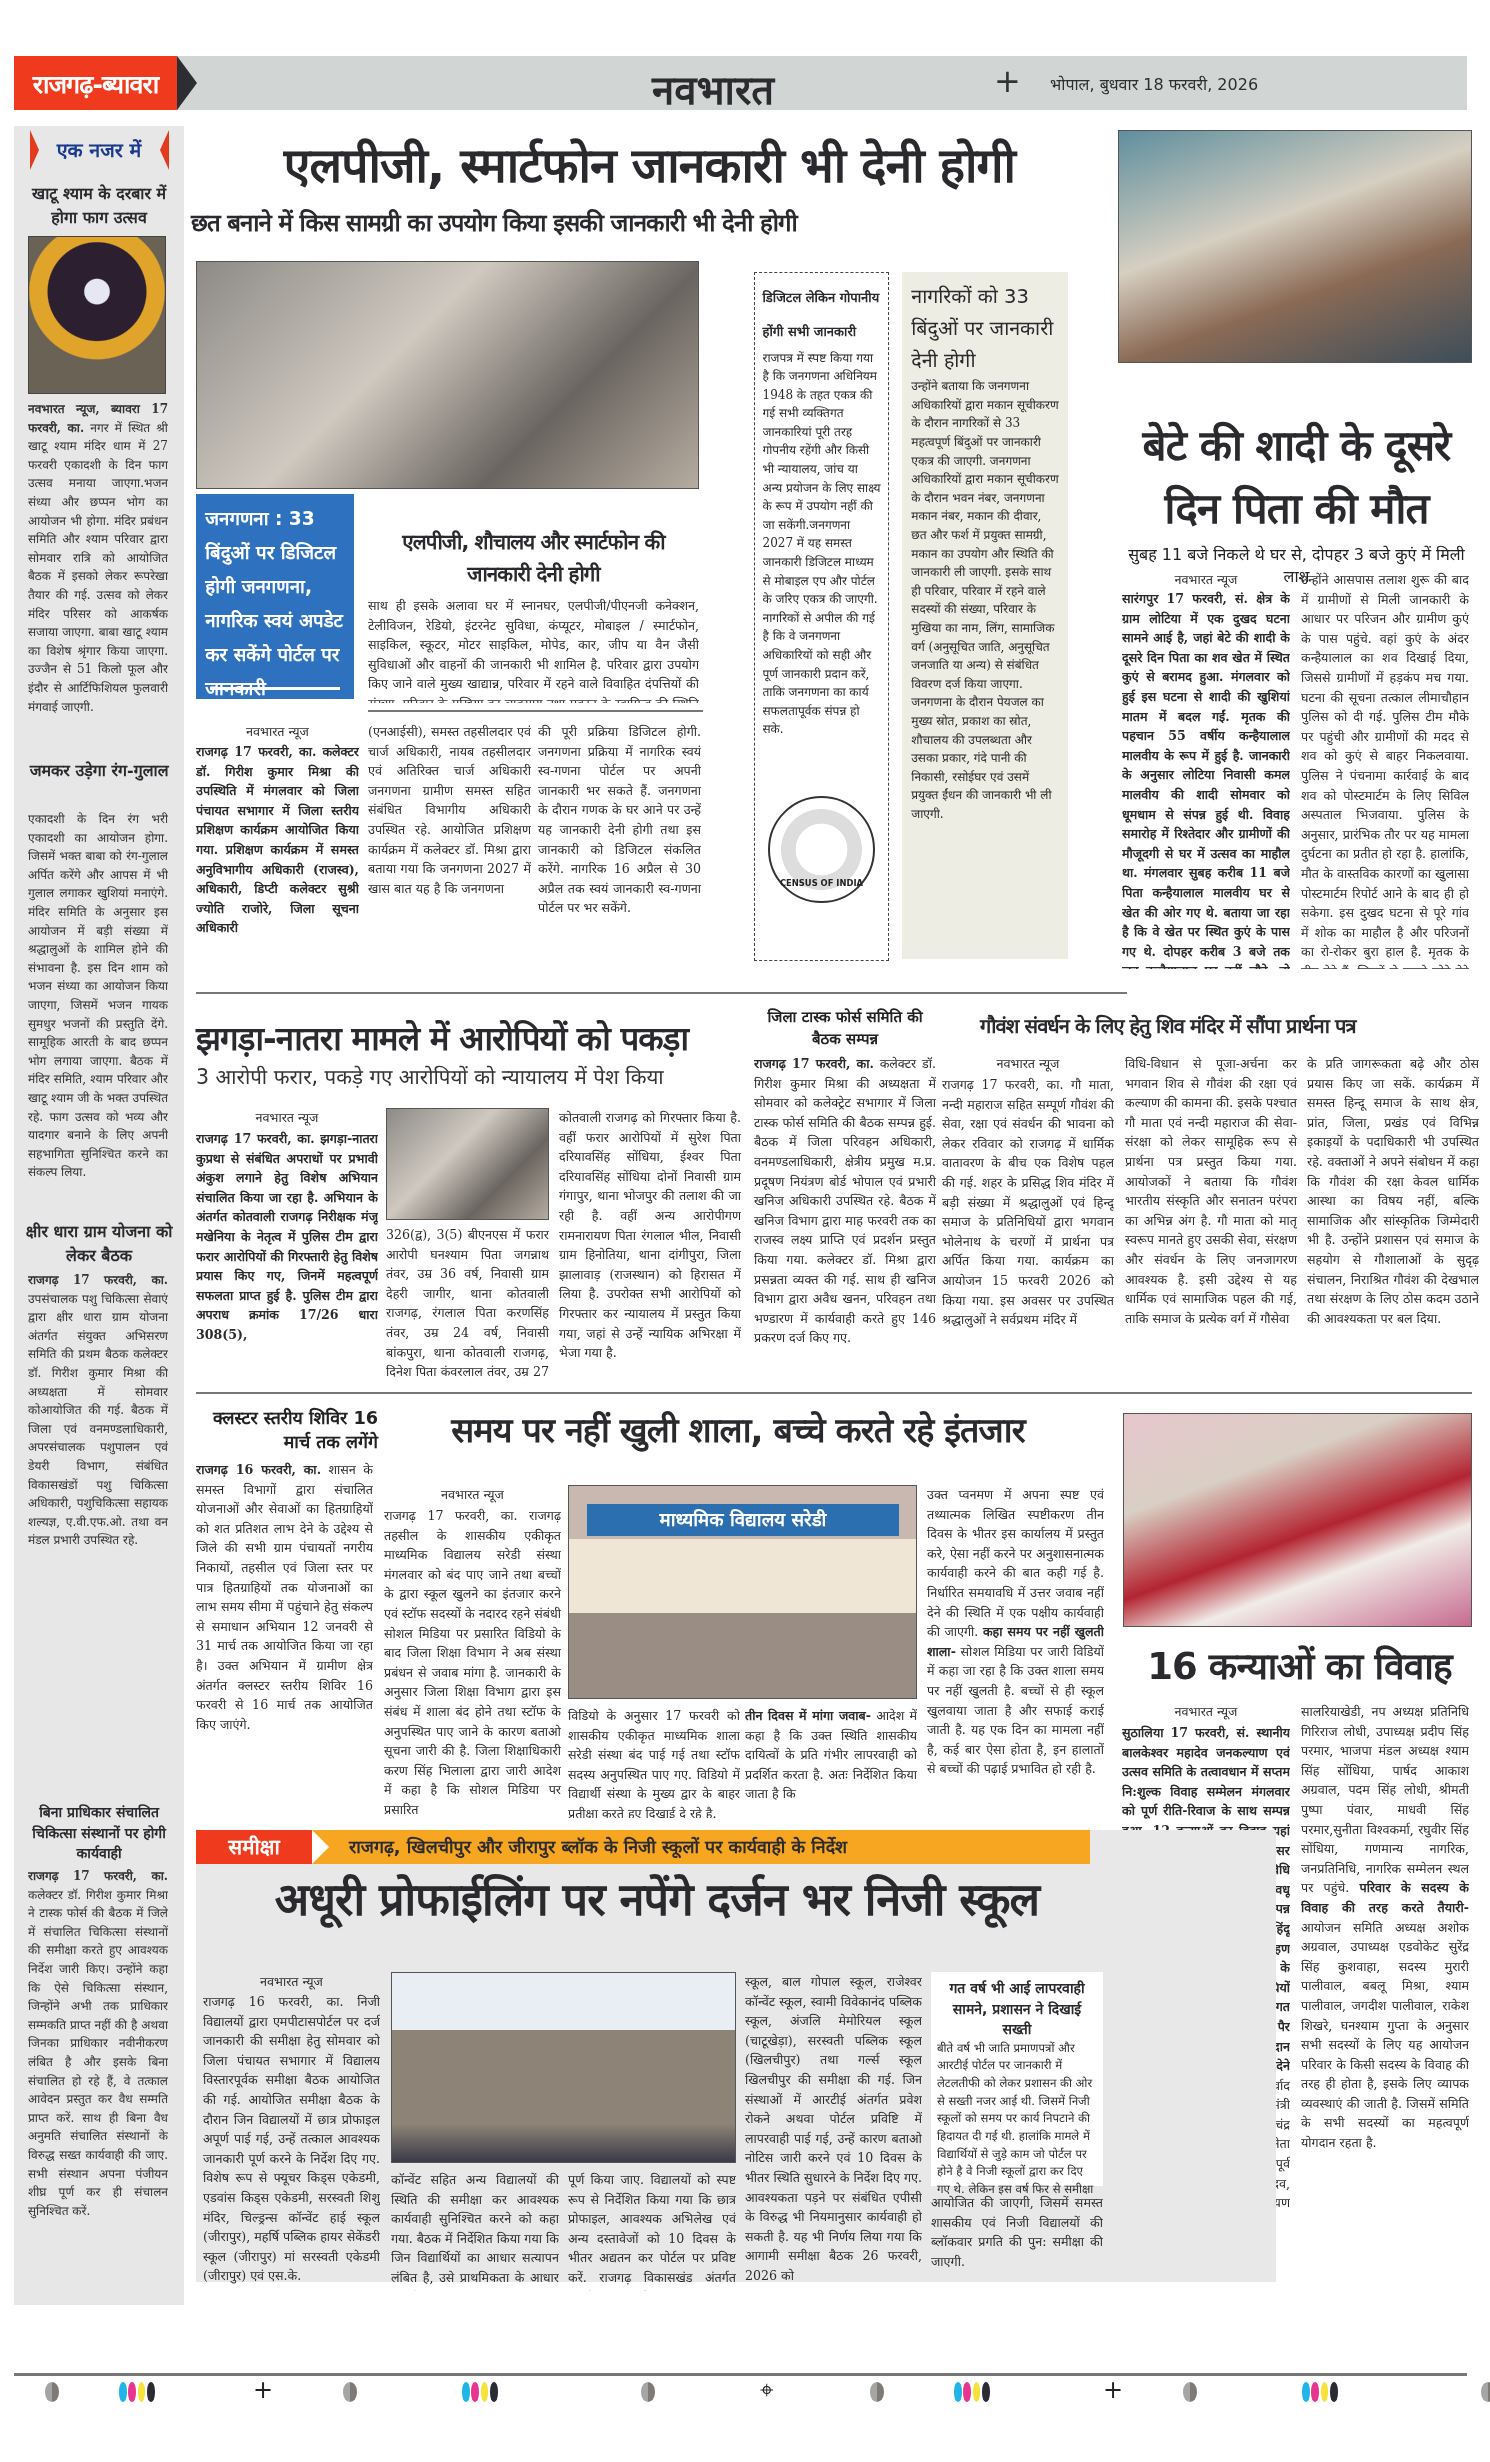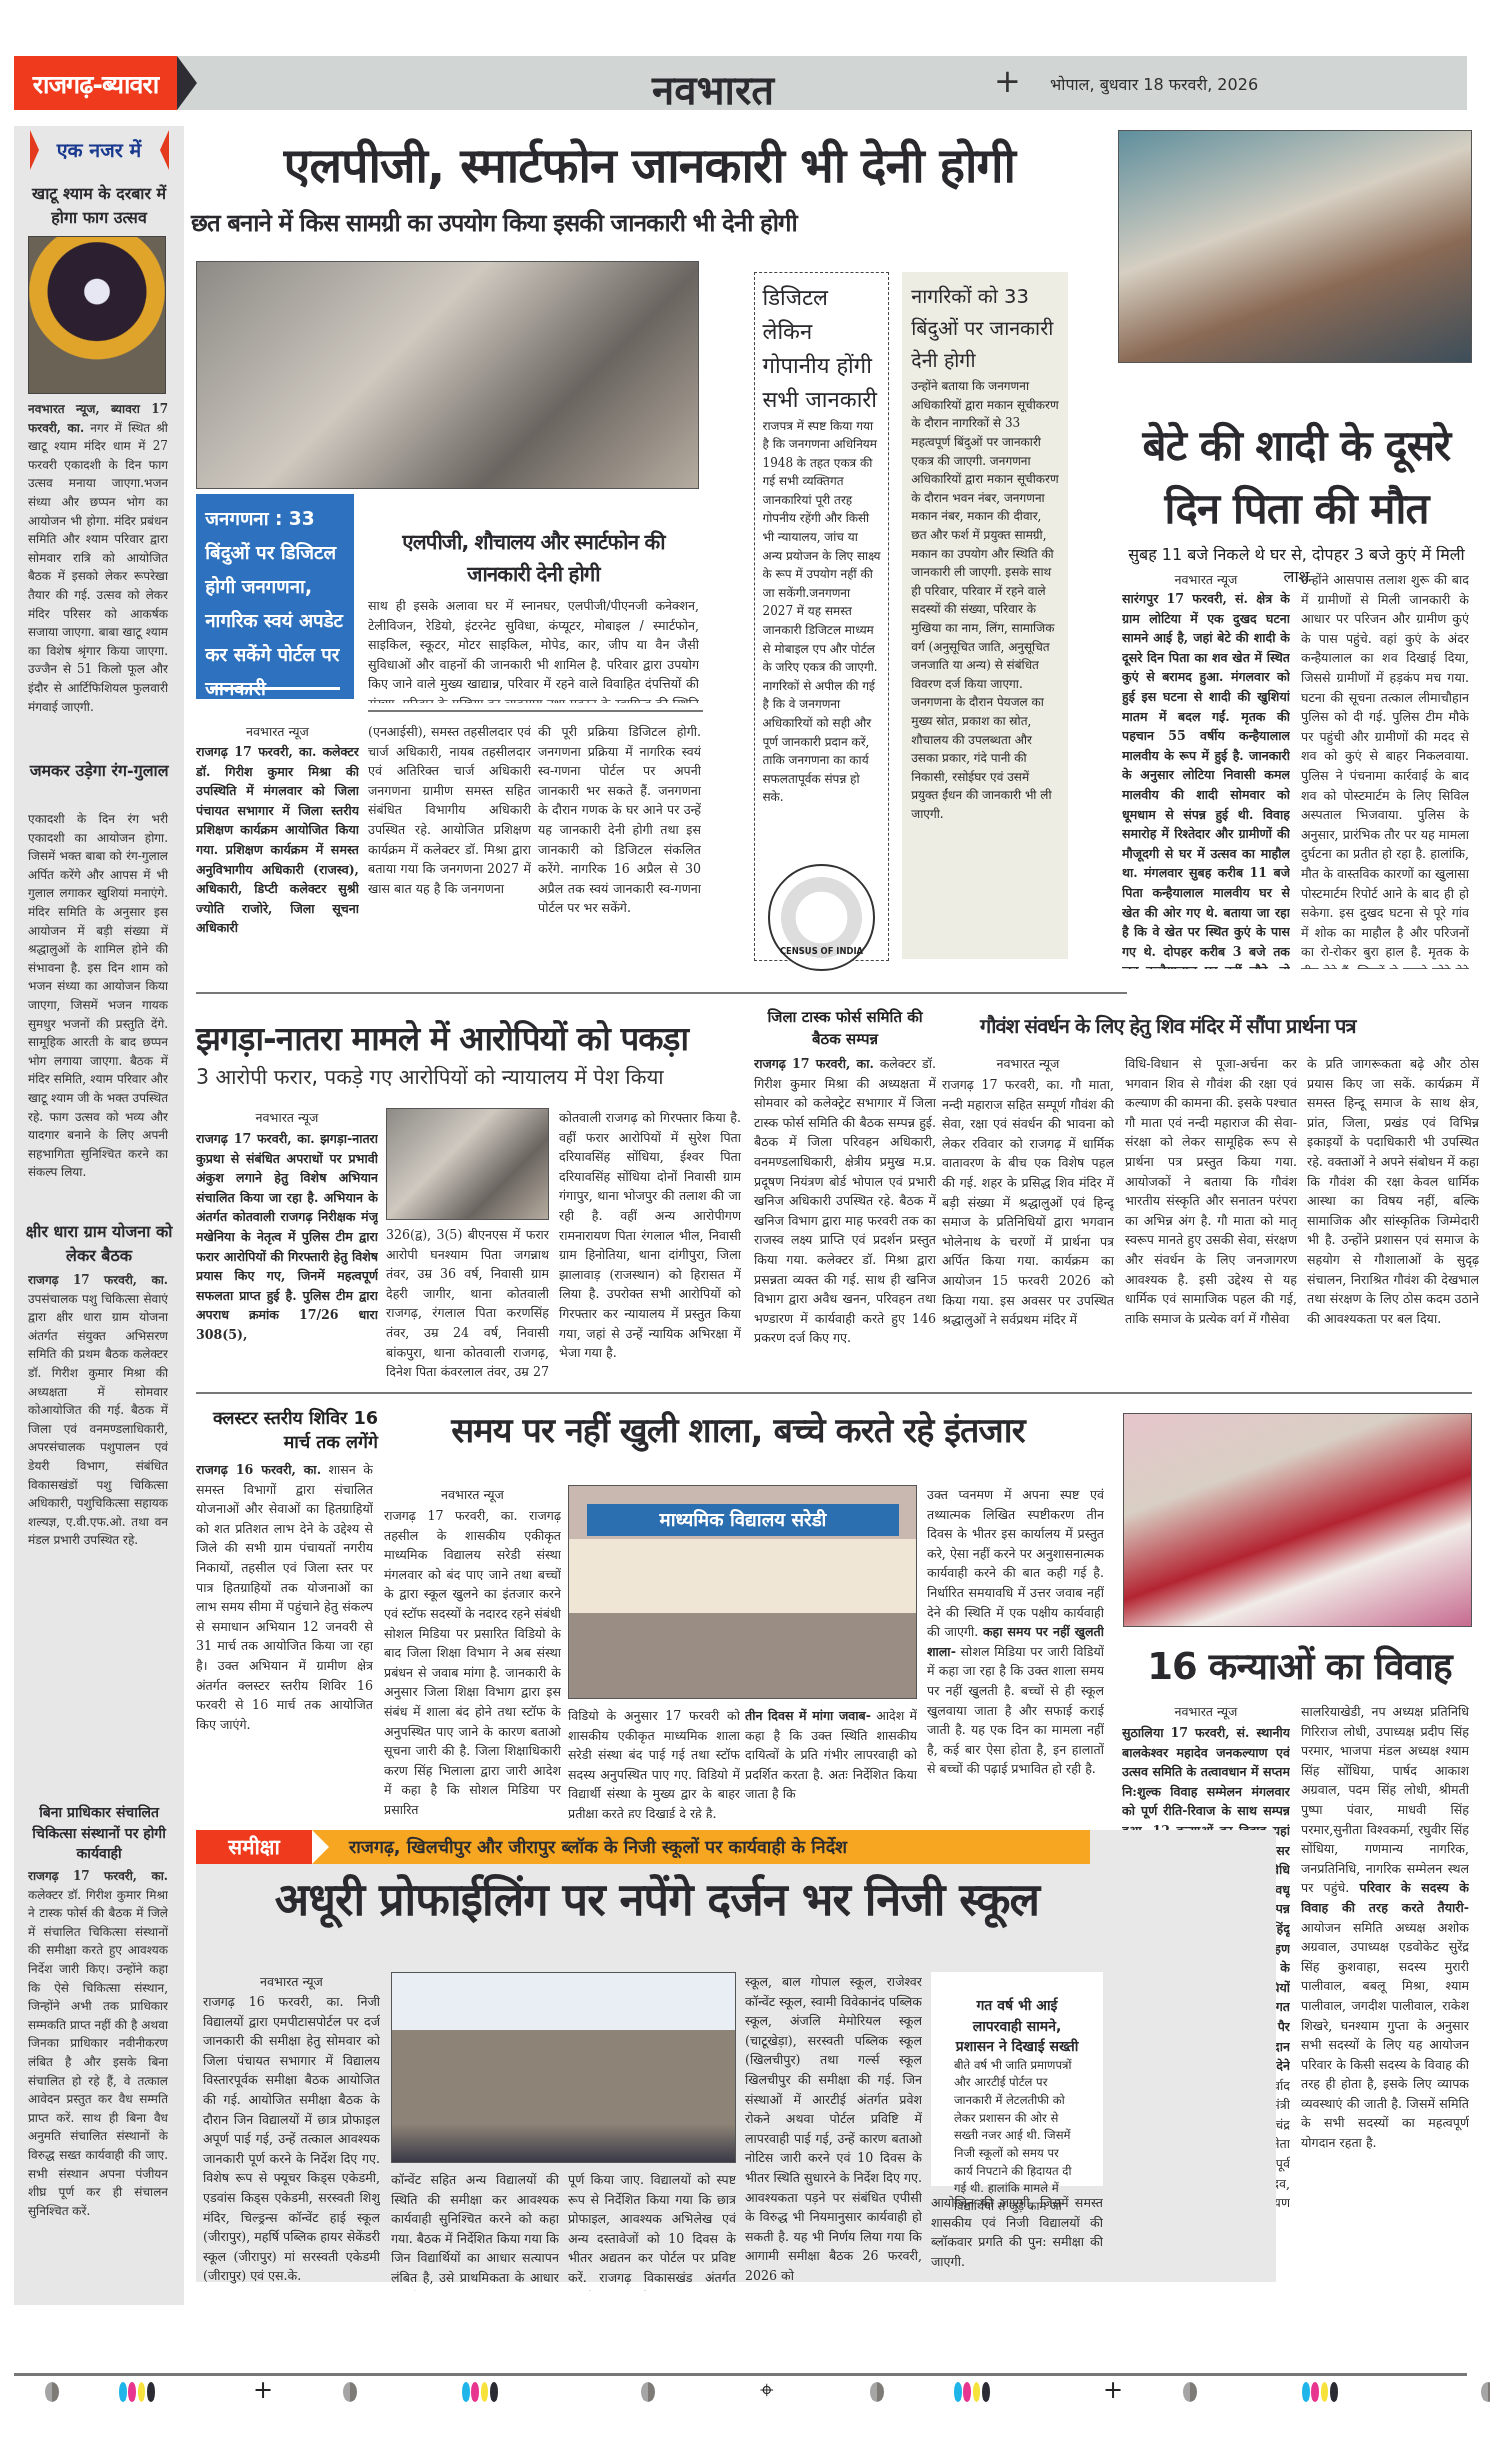--- a/index.html
+++ b/index.html
@@ -27,21 +27,21 @@
 #khatu-photo{left:28px;top:236px;width:138px;height:158px;background:radial-gradient(circle at 50% 35%,#e7e7f3 0 10%,#2c2030 11% 40%,#e0a42a 41% 55%,#6b6256 56%);border:0.9px solid #444}
 
 #lead-hl{left:191px;top:130px;width:917px;text-align:center;font-size:48px;line-height:70px}
 #lead-sub{left:191px;top:205px;width:917px;text-align:left;font-size:24px;line-height:37px}
 #meeting-photo{left:196px;top:261px;width:503px;height:228px}
 #census-box{left:196px;top:494px;width:158px;height:205px;background:#2e72bf;color:#fff;font-size:18.6px;font-weight:bold;line-height:34px;padding:7.5px 9.3px}
 #census-box-rule{left:210px;top:687px;width:130px;height:2.8px;background:#fff}
 #sub-hl-lpg{left:368px;top:526px;width:331px;text-align:center;font-size:20.5px;line-height:32px}
 #lpg-text{left:368px;top:596px;width:331px}
 #digital-box{left:754px;top:272px;width:135px;height:689px;border:1.9px dashed #444;padding:7.5px}
-#digital-hl{font-size:22px;line-height:34px;font-weight:normal;color:#2a2a2e}
+#digital-hl{font-size:13px;line-height:34px;font-weight:bold;color:#2a2a2e}
 #nagrik-box{left:902px;top:272px;width:166px;height:687px;background:#eeede4;padding:9.3px}
 #nagrik-hl{font-size:19.6px;line-height:32px;color:#2a2a2e}
 #father-photo{left:1118px;top:130px;width:354px;height:233px;background:linear-gradient(160deg,#5f8f9d,#d6cfc2 40%,#8a6a55 65%,#3d4e5a)}
 #father-hl{left:1122px;top:414px;width:349px;text-align:center;font-size:42px;line-height:63px}
 #father-sub{left:1122px;top:543px;width:349px;text-align:center;font-size:16px}
 
 #jhagda-hl{left:196px;top:1015px;width:549px;font-size:33px;line-height:47px}
 #jhagda-sub{left:196px;top:1062px;width:549px;font-size:20.5px;color:#333}
 #police-photo{left:386px;top:1108px;width:163px;height:112px}
 #taskforce-hl{left:754px;top:1006px;width:182px;text-align:center;font-size:15px;font-weight:bold;line-height:22.4px}
@@ -53,21 +53,21 @@
 #school-sign{left:587px;top:1504px;width:312px;height:32px;background:#2c6fb0;color:#fff;font-size:18.6px;font-weight:bold;text-align:center;line-height:32px}
 #wedding-photo{left:1123px;top:1413px;width:349px;height:214px;background:linear-gradient(160deg,#e6c6cc,#d9cfc4 30%,#b32431 55%,#f1ece8 70%,#c76b8f)}
 #kanya-hl{left:1118px;top:1639px;width:363px;text-align:center;font-size:37px;line-height:56px}
 
 #samiksha-band{left:196px;top:1830px;width:1080px;height:452px;background:#e8e8e8}
 #samiksha-tag{left:196px;top:1830px;width:116px;height:34px;background:#ef3a1d;color:#fff;font-size:20.5px;font-weight:bold;text-align:center;line-height:34px}
 #samiksha-strip{left:312px;top:1830px;width:778px;height:34px;background:#f6a621;color:#2c2c30;font-size:17.7px;font-weight:bold;line-height:34px;padding-left:37px}
 #samiksha-arrow{left:312px;top:1830px;width:0;height:0;border-top:17px solid transparent;border-bottom:17px solid transparent;border-left:17px solid #fff}
 #profiling-hl{left:196px;top:1867px;width:922px;text-align:center;font-size:45px;line-height:65px}
 #profiling-photo{left:391px;top:1972px;width:345px;height:191px;background:linear-gradient(180deg,#e8eef4 0 30%,#8d8376 30% 80%,#3a3a48)}
-#lastyear-box{left:931px;top:1972px;width:172px;height:214px;background:#fff;padding:23px}
+#lastyear-box{left:931px;top:1972px;width:172px;height:214px;background:#fff;padding:6px}
 #lastyear-hl{font-size:14px;font-weight:bold;text-align:center;line-height:20.5px;color:#2a2a2e}
 
 #footer-rule{left:14px;top:2373px;width:1453px;height:2.8px;background:#777}
 .reg{position:absolute;top:2382px;width:14px;height:19.6px;border-radius:50%}
 .reg-gray{background:linear-gradient(90deg,#a5a5a5 50%,#7e7a75 50%)}
 .cmyk{position:absolute;top:2382px;display:flex;gap:1.9px}
 .cmyk span{display:block;width:7.5px;height:19.6px;border-radius:50%}
 .crossmark{position:absolute;top:2378px;font-size:24px;color:#222;line-height:24px}
 </style>
 </head>

